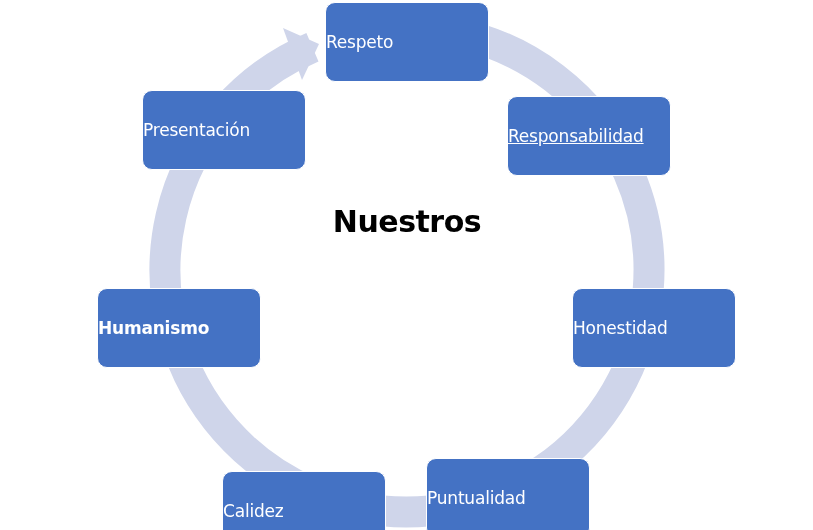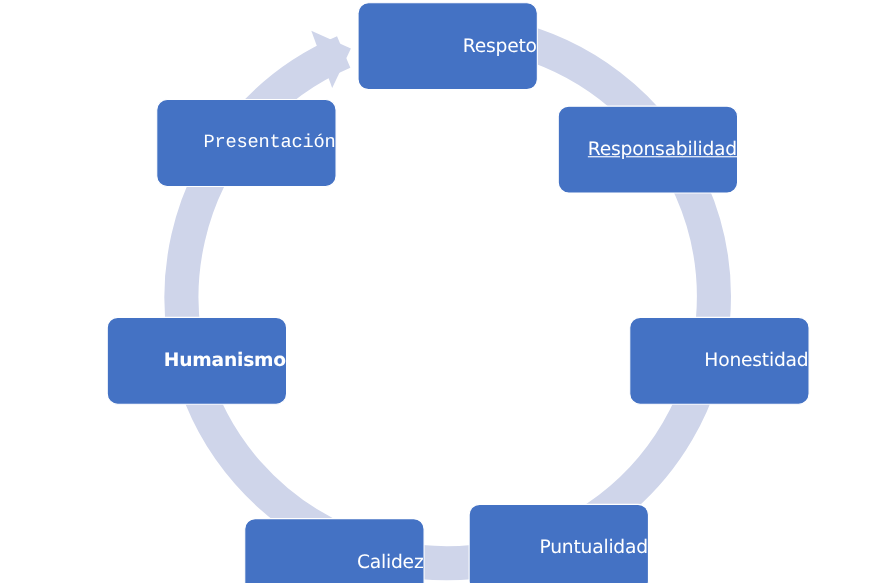--- a/index.html
+++ b/index.html
@@ -2,54 +2,55 @@
 <html><head>
 <meta charset="utf-8">
 <style>
   html, body { margin: 0; padding: 0; background: #ffffff; }
   body { width: 813px; height: 530px; position: relative; overflow: hidden; font-family: "Liberation Sans", "DejaVu Sans", sans-serif; }
   #ring { position: absolute; left: 0; top: 0; width: 813px; height: 530px; }
   .node {
     position: absolute; width: 164px; height: 80px;
     background: #4472C4; border: 1.5px solid #ffffff; border-radius: 10px;
     box-sizing: border-box;
-    display: flex; align-items: center; justify-content: flex-end;
+    display: flex; align-items: center; justify-content: flex-start;
     color: #ffffff; font-size: 17px; font-family: "DejaVu Sans", sans-serif;
     letter-spacing: -0.2px;
   }
   .center-title {
     position: absolute; left: 307px; top: 198px; width: 200px;
     text-align: center; font-weight: bold; font-size: 30px; line-height: 47px;
     color: #000000; font-family: "DejaVu Sans", sans-serif; letter-spacing: -0.5px;
   }
 </style>
 </head>
 <body>
 
 <svg id="ring" viewBox="0 0 813 530">
   <path id="ring-arc" fill="none" stroke="#CFD5EA" stroke-width="31" d="M 457.3146291778978 33.28828062241905 A 242 242 0 1 1 312.44306690559574 47.237825464509456"></path>
   <polygon id="ring-arrow" fill="#CFD5EA" points="283,28 319,44 302,80"></polygon>
 </svg>
 
 <div class="center-title">
+  <div>Nuestros</div>
 </div>
 
 <div class="node" style="left:325px; top:2px;">
   <span>Respeto</span>
 </div>
 <div class="node" style="left:507px; top:96px;text-decoration:underline;">
   <span>Responsabilidad</span>
 </div>
 <div class="node" style="left:572px; top:288px;">
   <span>Honestidad</span>
 </div>
 <div class="node" style="left:426px; top:458px;">
   <span>Puntualidad</span>
 </div>
 <div class="node" style="left:222px; top:471px;">
   <span>Calidez</span>
 </div>
 <div class="node" style="left:97px; top:288px;font-weight:bold;">
   <span>Humanismo</span>
 </div>
-<div class="node" style="left:142px; top:90px;font-family:Liberation Mono, monospace;">
+<div class="node" style="left:142px; top:90px;">
   <span>Presentación</span>
 </div>
 
 </body></html>

